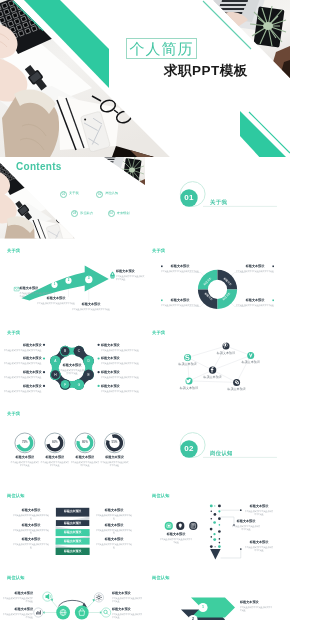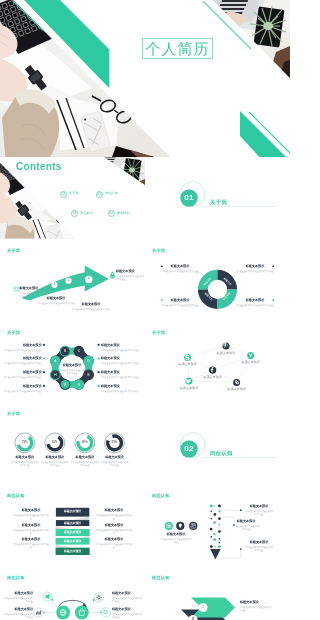--- a/index.html
+++ b/index.html
@@ -14,21 +14,21 @@
   .c0{left:0}   .c1{left:145px}
   .r0{top:157px} .r1{top:244.688px} .r2{top:326.25px}
   .r3{top:407.813px} .r4{top:489.375px} .r5{top:570.938px}
   .svgfull{position:absolute;left:0;top:0;width:100%;height:100%;display:block}
   .stitle{position:absolute;left:7px;top:4.6px;font-size:4.2px;color:#2ec9a0;
           letter-spacing:.2px;font-weight:bold;line-height:1;}
 
   
   .cv-title-box{position:absolute;left:126px;top:37.5px;width:71px;height:21px;
      border:1px solid #9ad9c4;box-sizing:border-box;display:flex;align-items:center;
-     justify-content:center;margin-left:16px;}
+     justify-content:center;}
   .cv-title-box span{font-size:15px;color:#46c6a4;letter-spacing:1px;line-height:1;}
   .cv-sub{position:absolute;left:164px;top:64px;font-size:13.5px;font-weight:bold;
      color:#1a1a1a;letter-spacing:.5px;line-height:1.1;}
 
   
   .ct-title{position:absolute;left:16px;top:4px;font-size:10px;font-weight:bold;
      color:#46c6a4;letter-spacing:.3px;line-height:1.2;}
   .ct-item{position:absolute;display:flex;align-items:center;}
   .ct-num{width:7px;height:7px;border-radius:50%;border:0.6px solid #7fd4ba;
      display:flex;align-items:center;justify-content:center;font-size:3.1px;
@@ -284,20 +284,21 @@
       <polygon points="240,111 240,136 265,163.125 290,163.125 290,161" fill="#2ec9a0"></polygon>
 
       <line x1="249" y1="112" x2="290" y2="153" stroke="#2ec9a0" stroke-width="1.1"></line>
 
       <line x1="203" y1="1" x2="251" y2="49" stroke="#62cfb0" stroke-width="1.1"></line>
     </svg>
 
     <div class="cv-title-box">
       <span>个人简历</span>
     </div>
+    <div class="cv-sub">求职PPT模板</div>
   </div>
 
   <div class="slide half c0 r0">
     <svg class="svgfull" viewBox="0 0 145 81.563">
       <defs>
         <clipPath id="ctLeft2">
             <polygon points="0,6 75,81.563 0,81.563"></polygon>
           </clipPath>
         <clipPath id="ctTop">
             <polygon points="104,0 145,0 145,28"></polygon>

